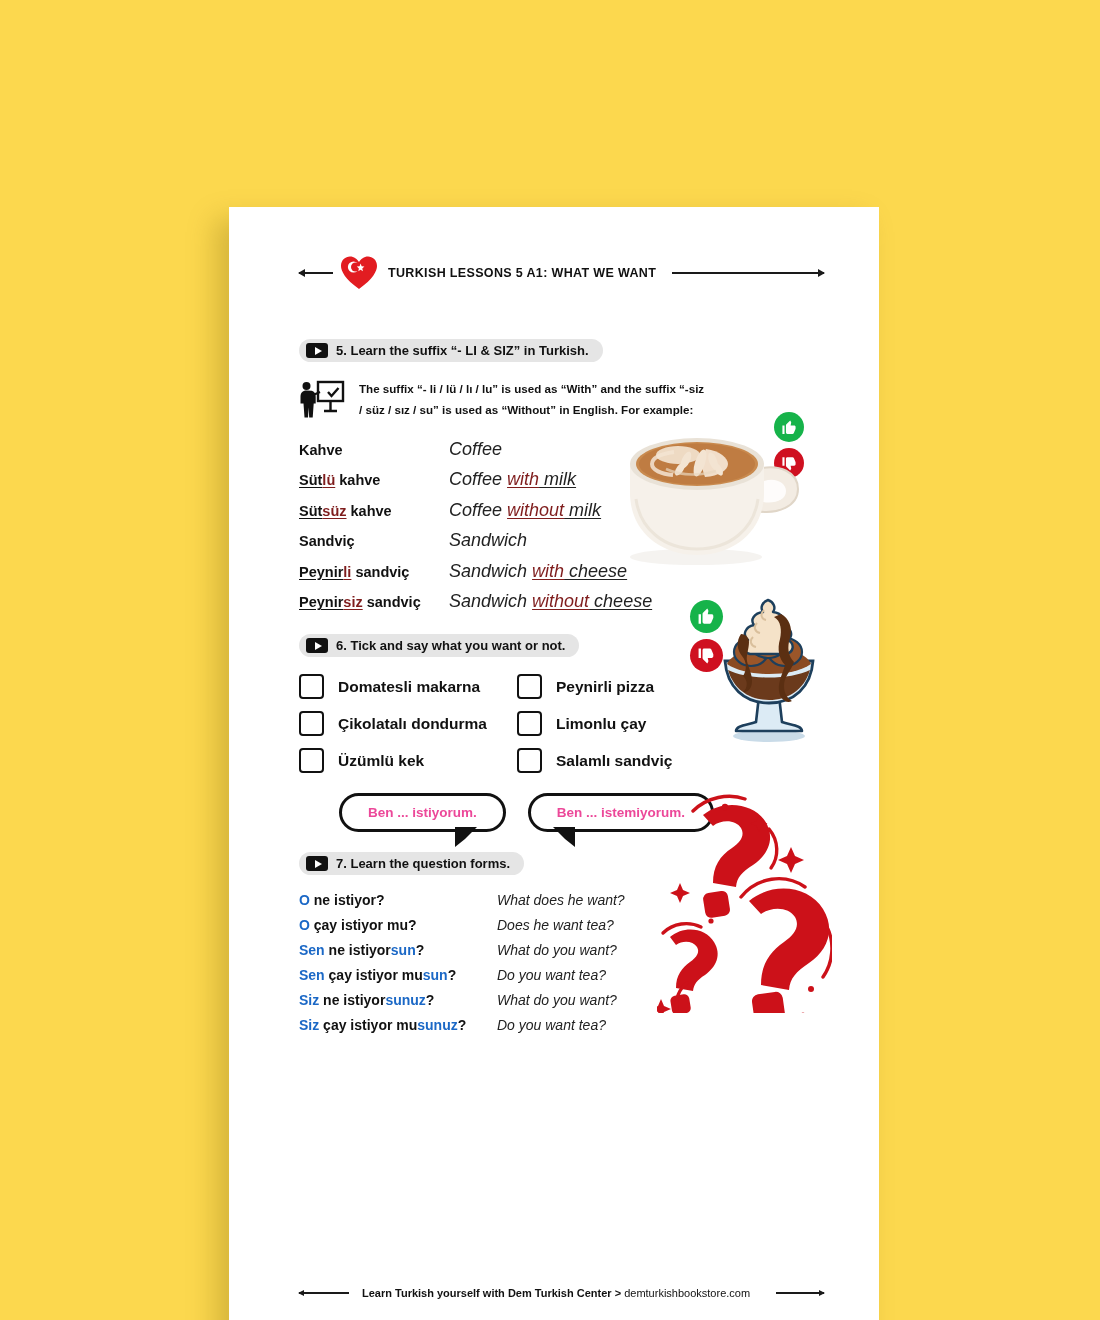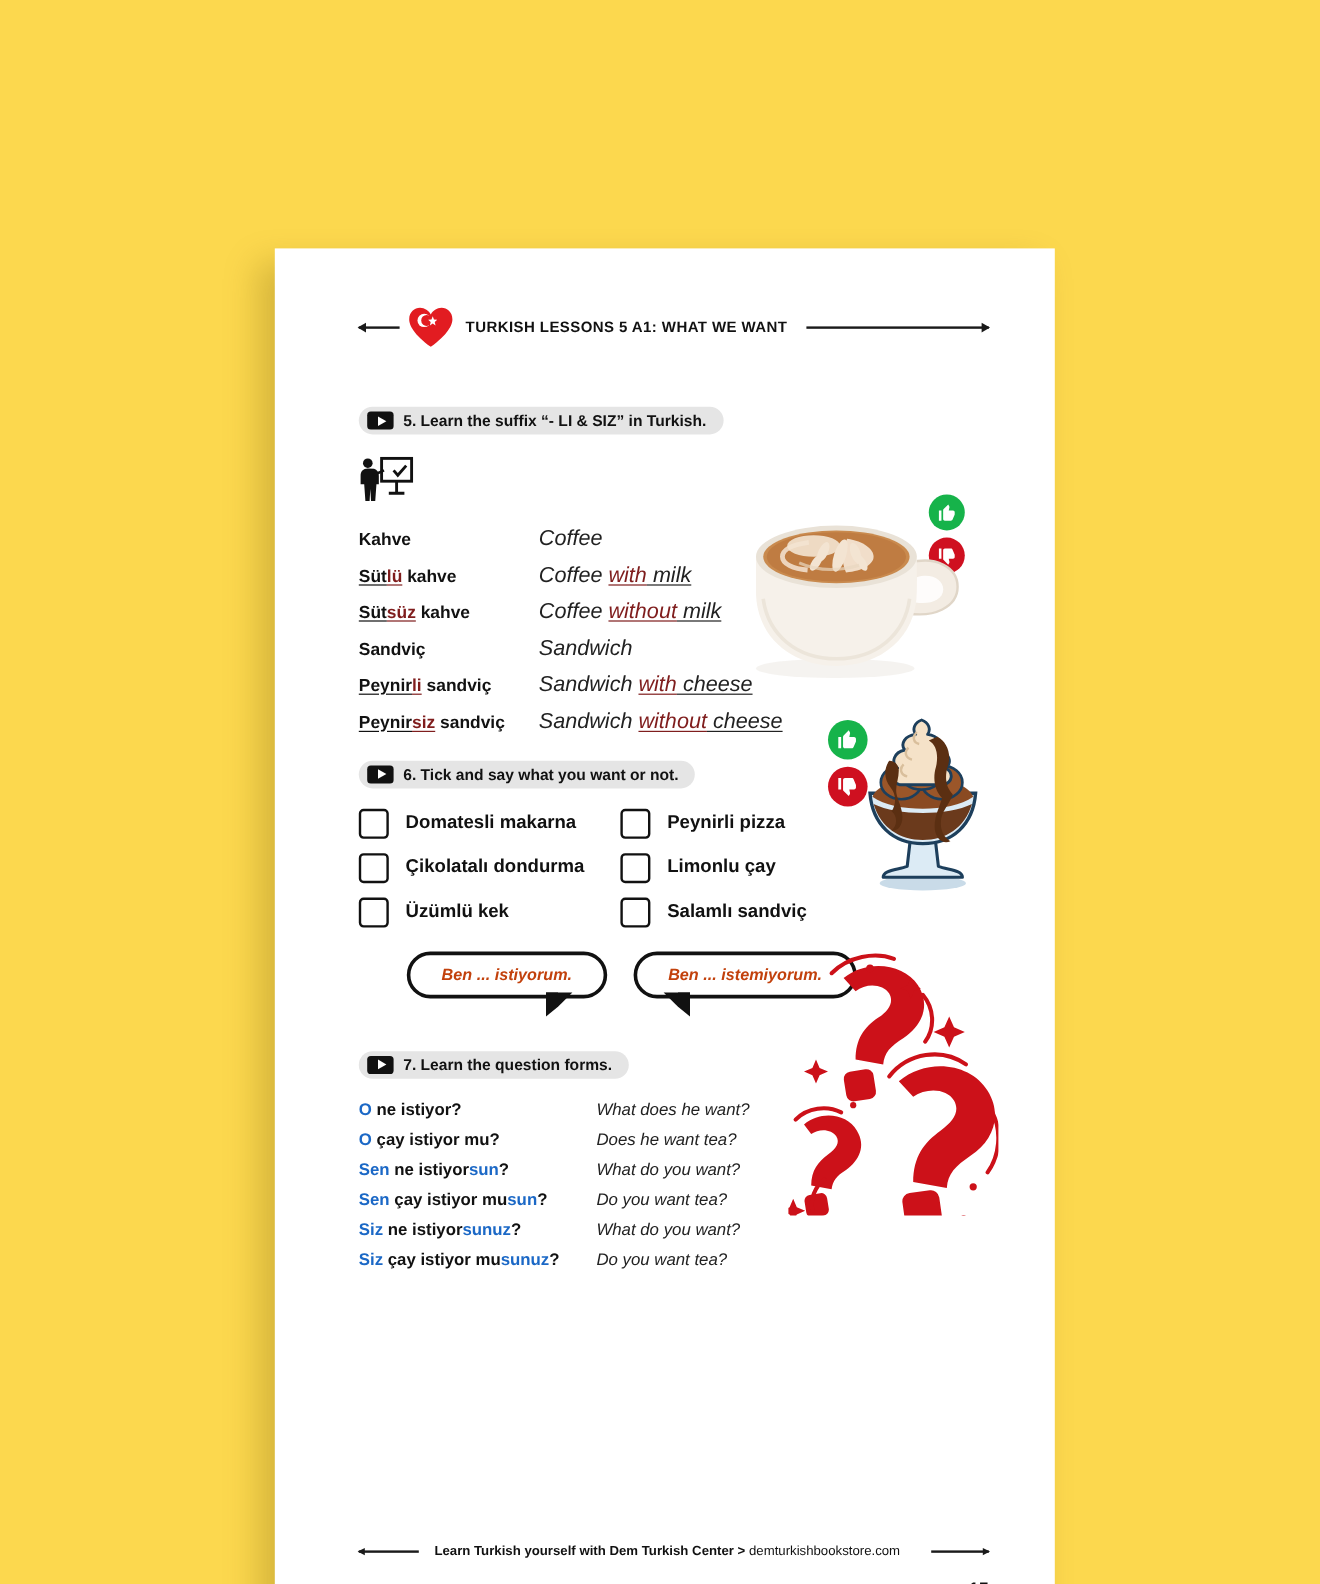--- a/index.html
+++ b/index.html
@@ -70,21 +70,21 @@
   }
   .play-btn i {
     width: 0; height: 0; display: block;
     border-top: 4.5px solid transparent; border-bottom: 4.5px solid transparent;
     border-left: 7px solid #fff; margin-left: 2px;
   }
   .pill-label { font-size: 13px; font-weight: bold; color: #111; white-space: nowrap; }
 
   .sec5 { margin-top: 48px; }
   .sec6 { margin-top: 22px; }
-  .sec7 { margin-top: 44px; }
+  .sec7 { margin-top: 20px; }
 
   
   .explain { display: flex; gap: 14px; margin-top: 16px; align-items: flex-start; }
   .teacher-ico { flex: 0 0 auto; width: 46px; height: 40px; margin-top: 2px; }
   .explain-text {
     font-size: 11.6px; font-weight: bold; color: #111; line-height: 1.85;
     max-width: 400px;
   }
 
   
@@ -117,21 +117,21 @@
     width: 25px; height: 25px; border: 2.2px solid #111; border-radius: 4px;
     background: #fff; flex: 0 0 auto;
   }
   .clabel { font-size: 15.5px; font-weight: bold; color: #111; white-space: nowrap; }
 
   
   .bubbles { display: flex; gap: 22px; margin-top: 20px; margin-left: 40px; }
   .bubble {
     position: relative; border: 3px solid #111; border-radius: 22px;
     background: #fff; padding: 9px 26px;
-    font-size: 13.5px; font-weight: bold; color: #c2410c; white-space: nowrap; font-style: italic;
+    font-size: 13.5px; font-weight: bold; color: #ec4899; white-space: nowrap;
   }
   .bubble.left-tail::after {
     content: ""; position: absolute; right: 26px; bottom: -18px;
     width: 0; height: 0;
     border-left: 10px solid #111; border-top: 12px solid #111;
     border-right: 12px solid transparent; border-bottom: 8px solid transparent;
   }
   .bubble.right-tail::after {
     content: ""; position: absolute; left: 22px; bottom: -18px;
     width: 0; height: 0;
@@ -204,20 +204,24 @@
 
         <div class="explain">
           <svg class="teacher-ico" viewBox="0 0 46 40">
             <rect x="19" y="2" width="25" height="19" fill="none" stroke="#111" stroke-width="2.4"></rect>
             <path d="M29 12 l3.5 4 7-8" fill="none" stroke="#111" stroke-width="2.4"></path>
             <path d="M31.5 21 v10 M25 31 h13" stroke="#111" stroke-width="2.4" fill="none"></path>
             <circle cx="7.5" cy="6" r="4" fill="#111"></circle>
             <path d="M7.5 10.5 c-4 0-6 2.5-6 6 v7 h3 l1 14 h3.5 l.6-10 .6 10 h3.5 l1-14 h2 v-7 c0-3-1.5-5.2-4-5.8" fill="#111"></path>
             <path d="M12 16 L21 12" stroke="#111" stroke-width="2.2" fill="none"></path>
           </svg>
+          <div class="explain-text">
+            <span>The suffix “- li / lü / lı / lu” is used as “With” and the suffix “-siz</span><br>
+            <span>/ süz / sız / su” is used as “Without” in English. For example:</span>
+          </div>
         </div>
 
         <div class="vocab" id="vocab-table">
             <div class="vrow">
               <div class="v-tr"><span>Kahve</span></div>
               <div class="v-en"><span>Coffee</span></div>
             </div>
             <div class="vrow">
               <div class="v-tr"><span class="u">Süt</span><span class="red-u">lü</span><span> kahve</span></div>
               <div class="v-en"><span>Coffee </span><span class="red-u">with</span><span class="u"> milk</span></div>

